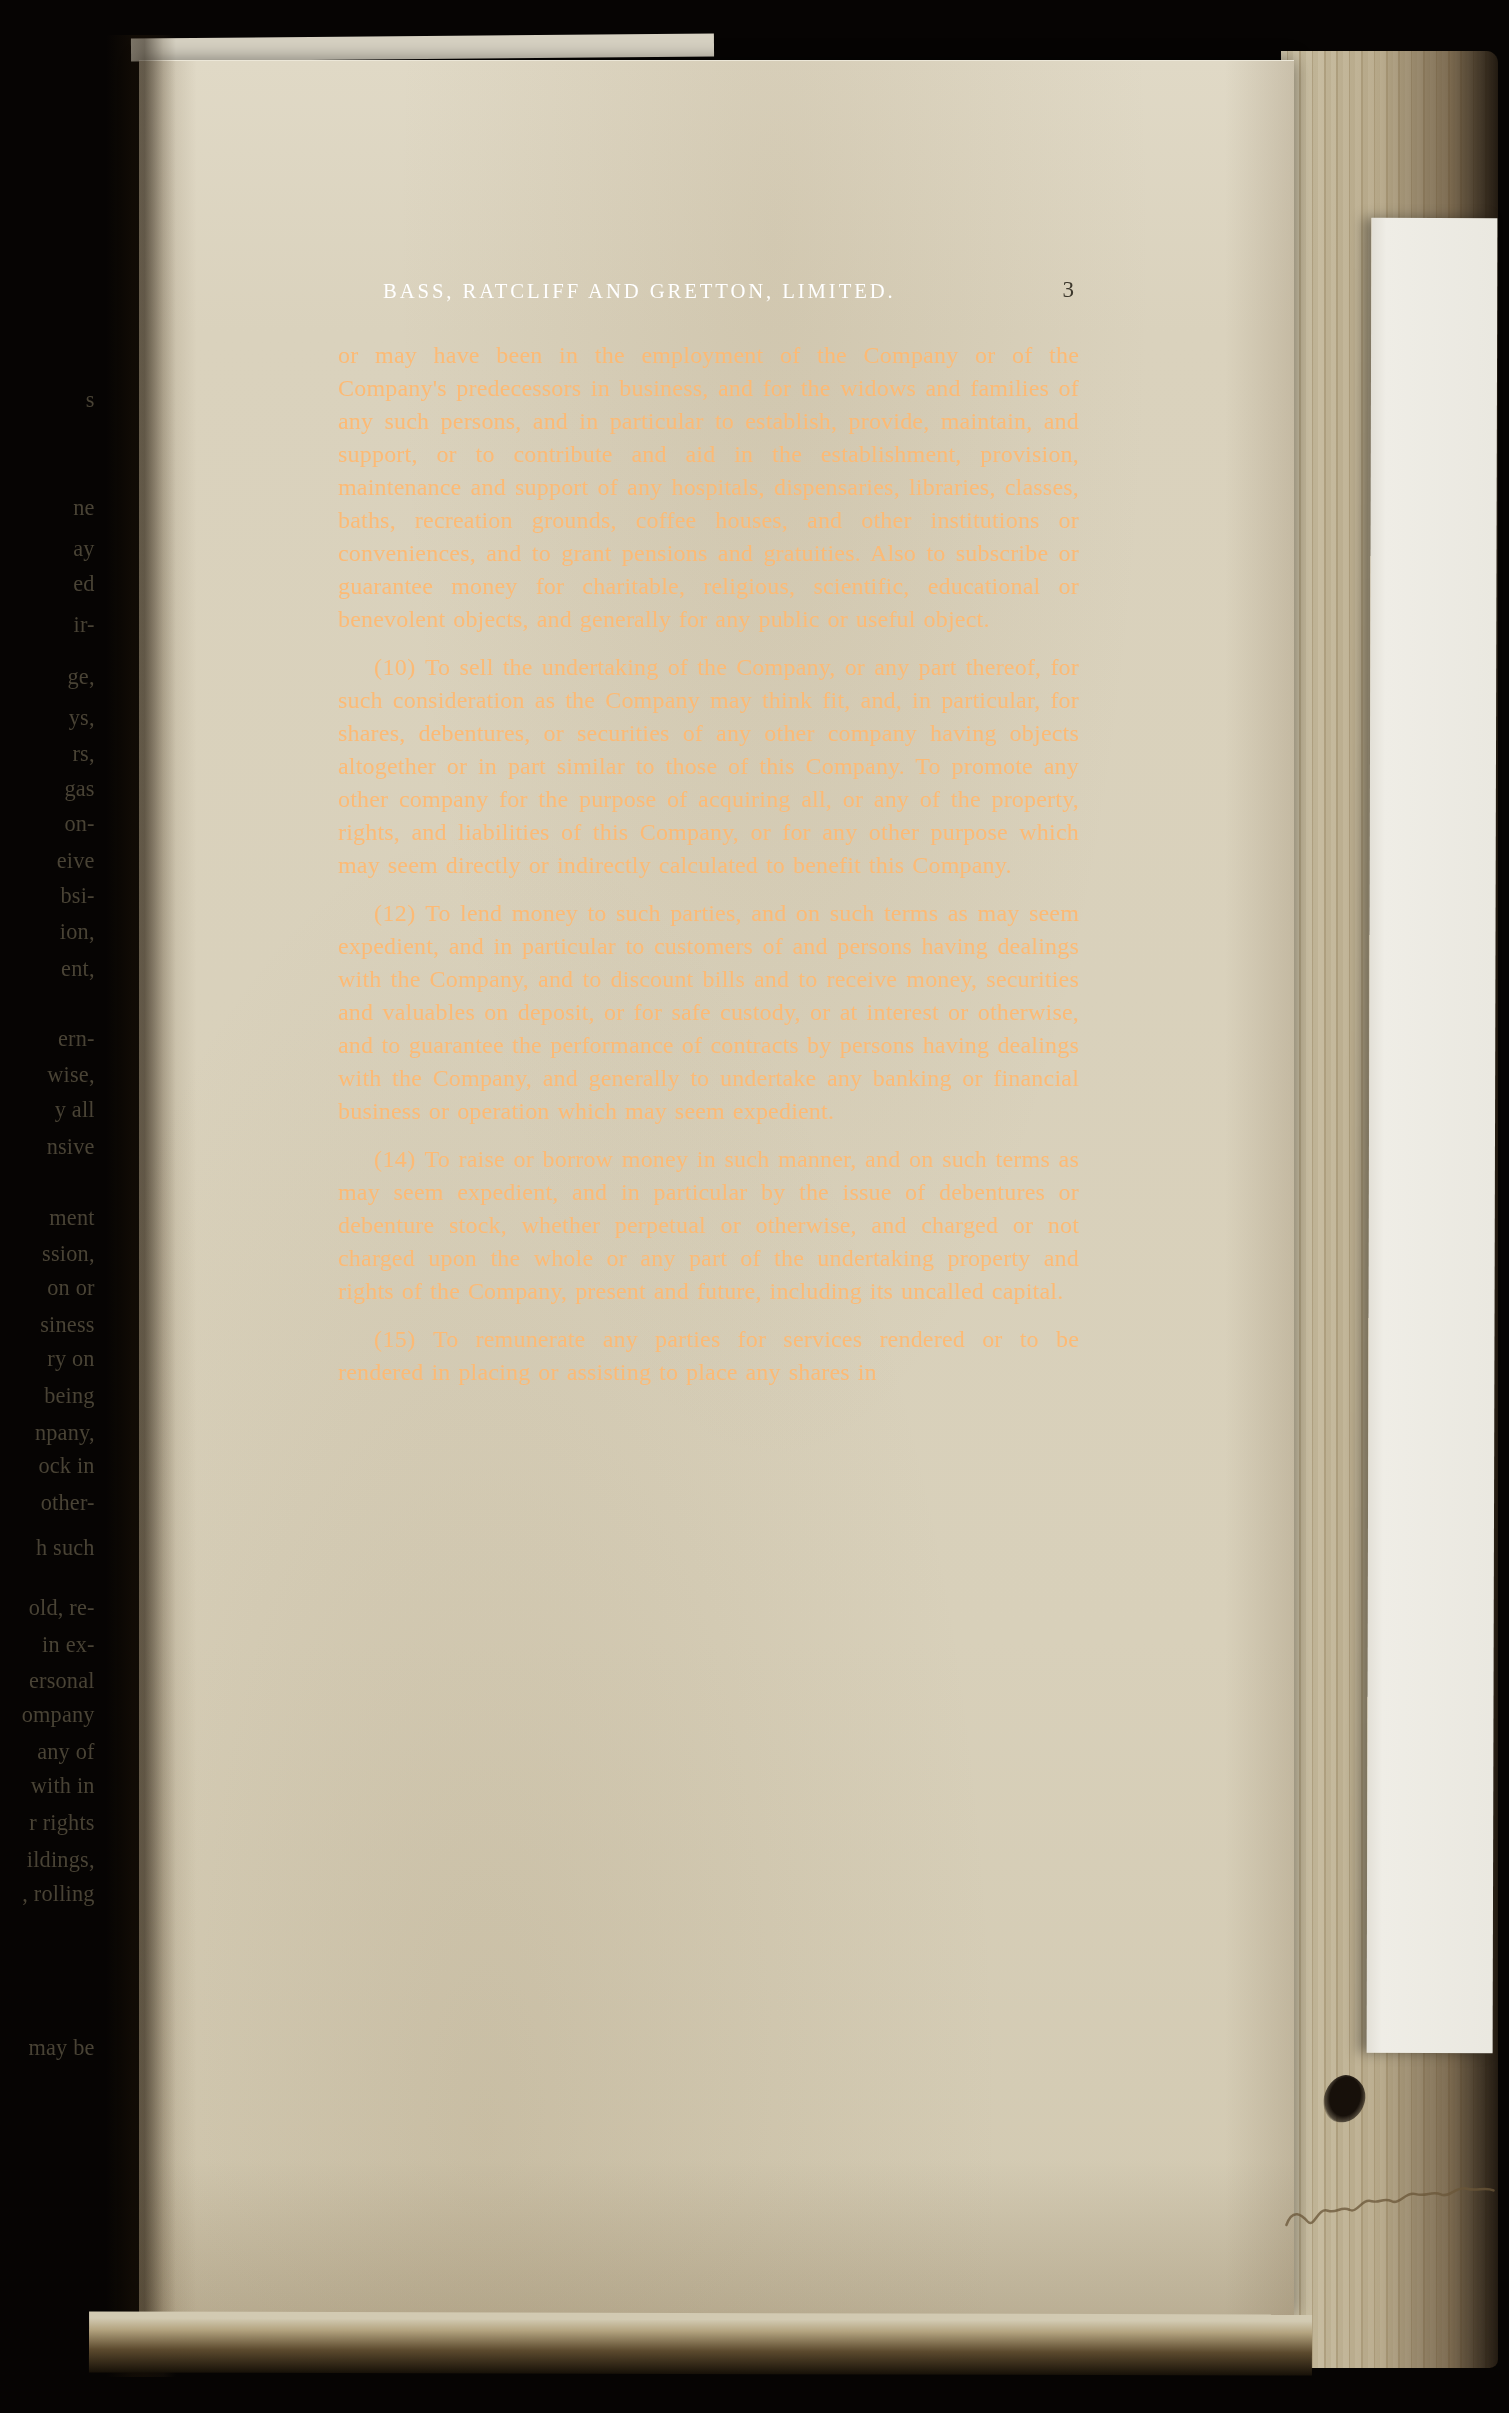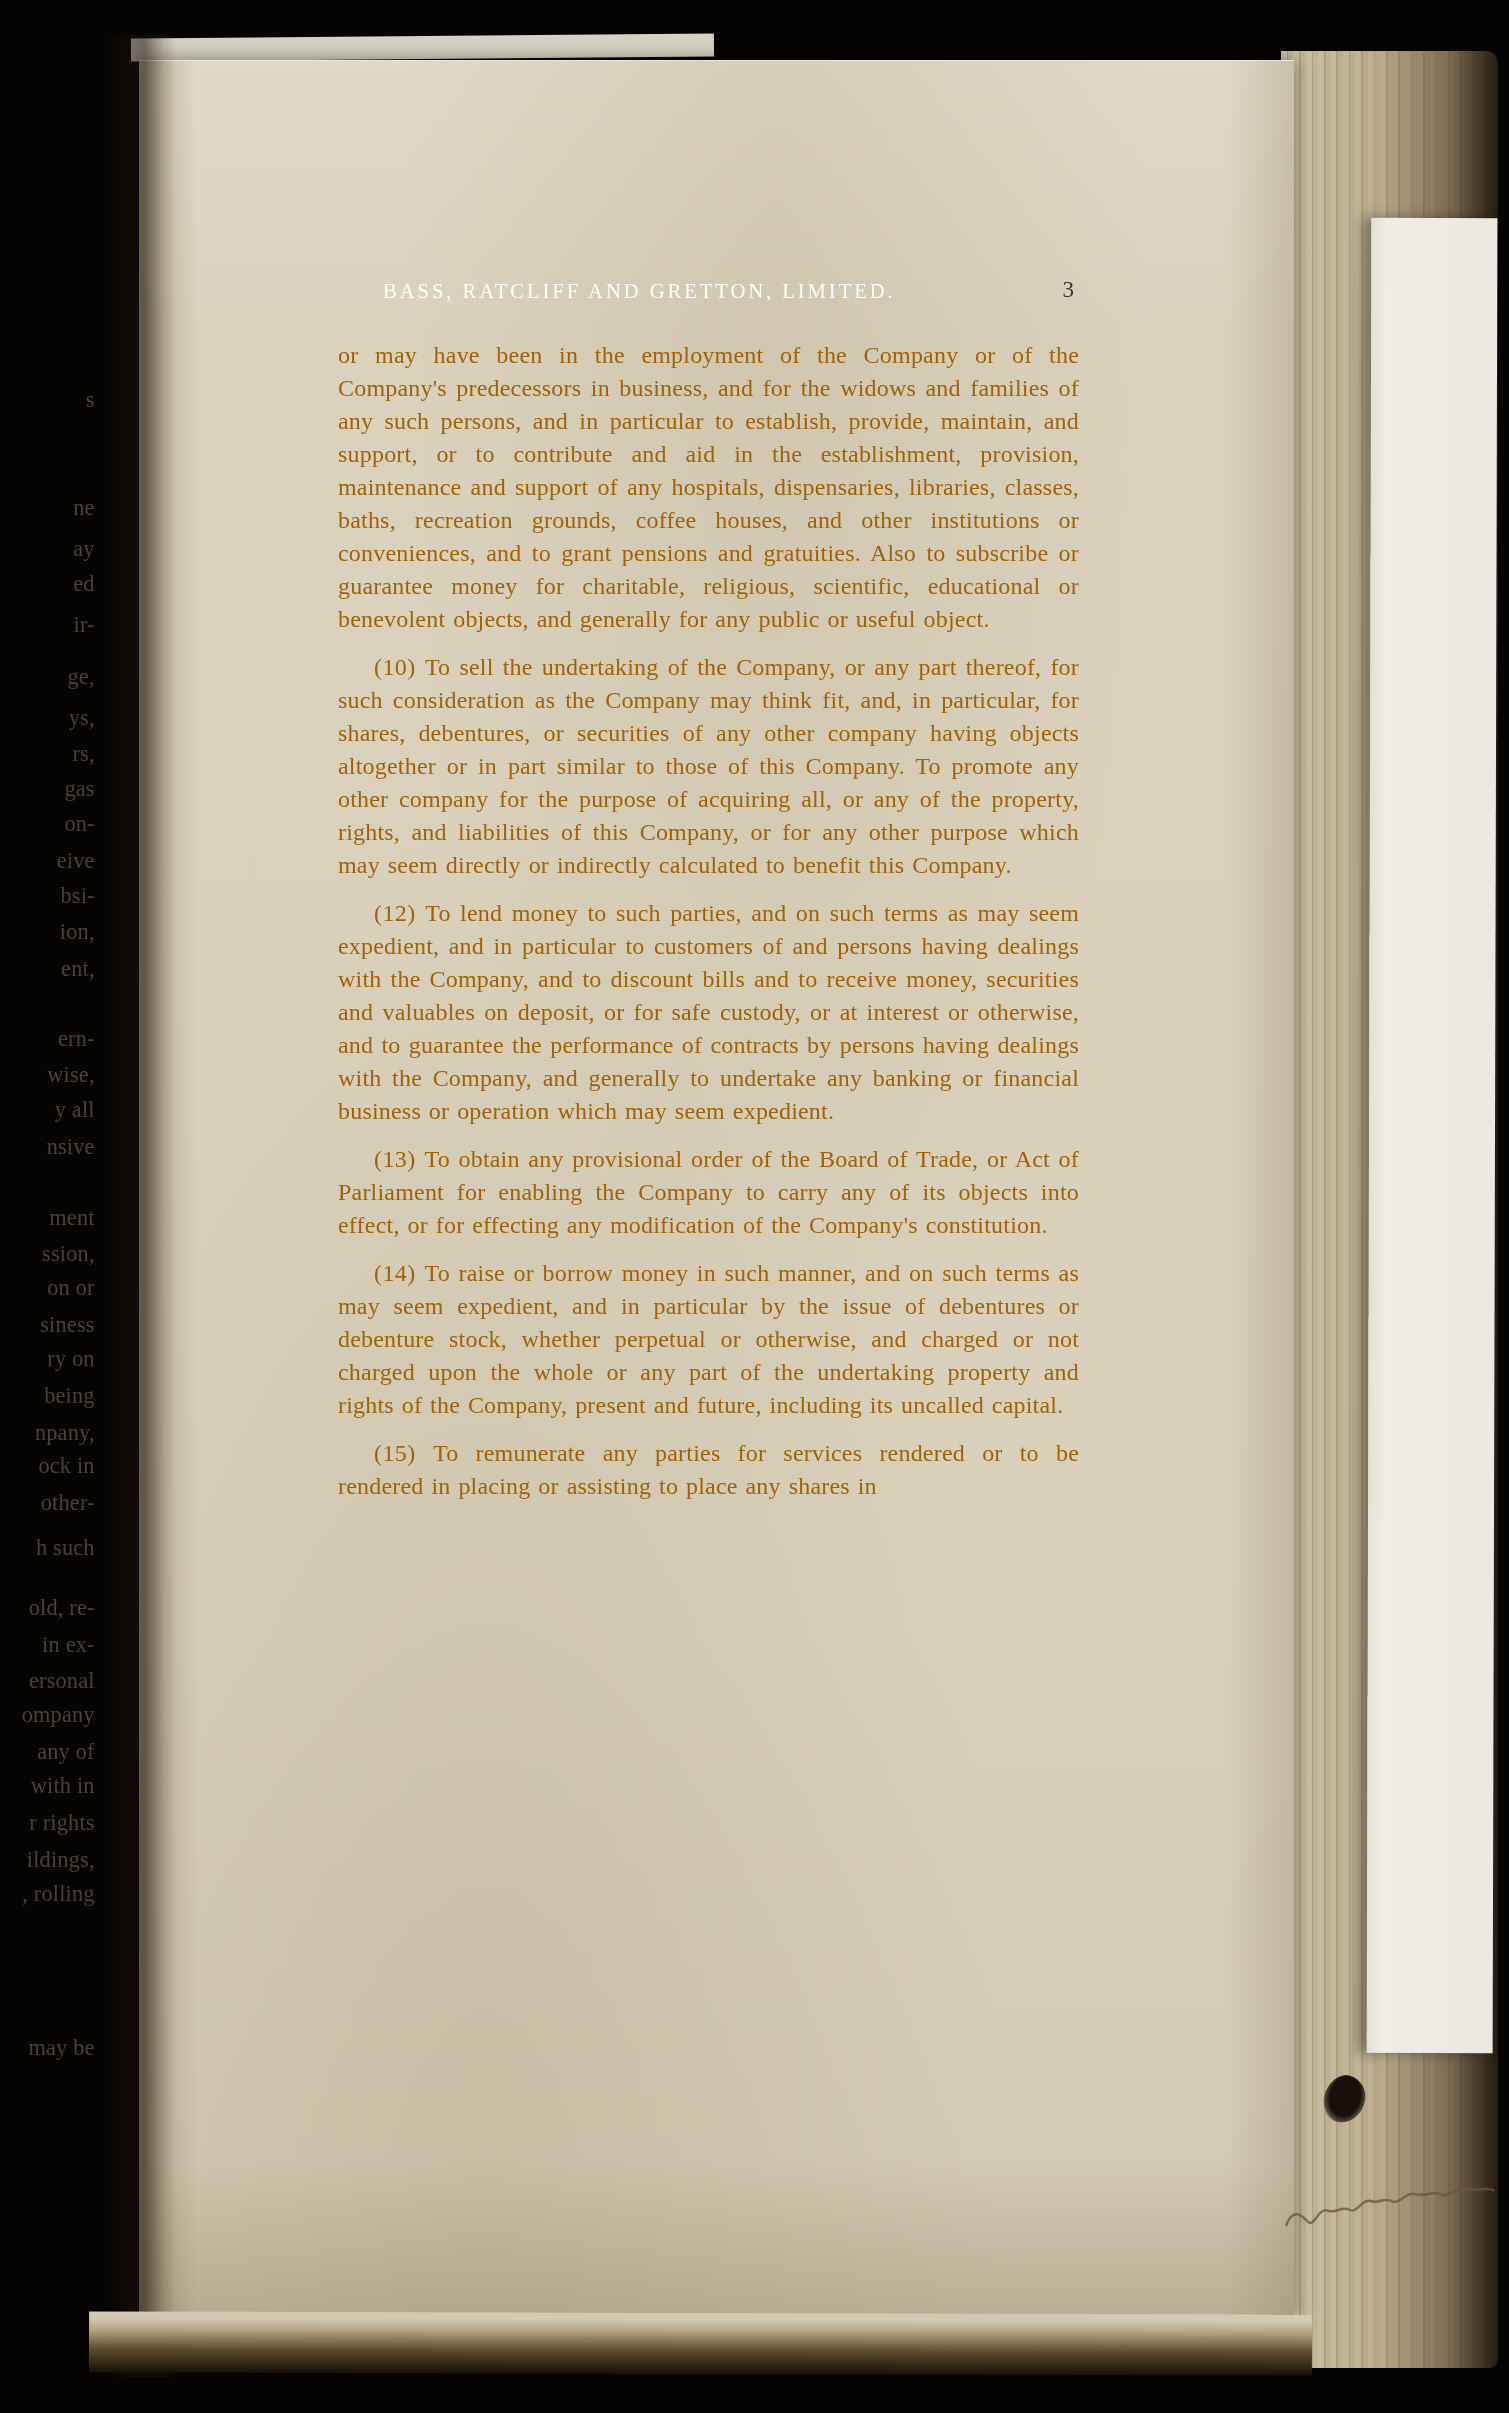--- a/index.html
+++ b/index.html
@@ -62,21 +62,21 @@
   .running-head { position:absolute; left:338px; top:280px; width:741px; height:35px; z-index:4; }
   .header-title {
     position:absolute; left:45px; top:0;
     font-size:20.7px; letter-spacing:2.9px; color:#ffffff; white-space:nowrap;
   }
   .page-number { position:absolute; right:5px; top:-3.3px; font-size:23px; color:#3d382d; }
 
   
   .text-column {
     position:absolute; left:338px; top:339px; width:741px; z-index:4;
-    font-size:24px; line-height:33px; color:#a16207;
+    font-size:24px; line-height:33px; color:#fdba74;
     text-align:justify; word-spacing:1.7px; letter-spacing:0.2px;
   }
   .text-column p { margin:0 0 15px 0; }
   .text-column p.numbered { text-indent:36px; }
   .clause-num { letter-spacing:0.4px; }
 
   
   .bottom-edge {
     position:absolute; left:89px; top:2313px; width:1223px; height:61px; z-index:3;
     background:linear-gradient(180deg, #d2cab2 0 6.6px, #b4a480 18px, #5c4a2e 38px, #171108 100%);
@@ -149,21 +149,20 @@
 
   <div class="running-head">
     <span class="header-title">BASS, RATCLIFF AND GRETTON, LIMITED.</span>
     <span class="page-number">3</span>
   </div>
 
   <div class="text-column" id="paragraphs">
       <p class="clause">or may have been in the employment of the Company or of the Company's predecessors in business, and for the widows and families of any such persons, and in particular to establish, provide, maintain, and support, or to contribute and aid in the establishment, provision, maintenance and support of any hospitals, dispensaries, libraries, classes, baths, recreation grounds, coffee houses, and other institutions or conveniences, and to grant pensions and gratuities.  Also to subscribe or guarantee money for charitable, religious, scientific, educational or benevolent objects, and generally for any public or useful object.</p>
       <p class="clause numbered"><span class="clause-num">(10) </span>To sell the undertaking of the Company, or any part thereof, for such consideration as the Company may think fit, and, in particular, for shares, debentures, or securities of any other company having objects altogether or in part similar to those of this Company.  To promote any other company for the purpose of acquiring all, or any of the property, rights, and liabilities of this Company, or for any other purpose which may seem directly or indirectly calculated to benefit this Company.</p>
       <p class="clause numbered"><span class="clause-num">(12) </span>To lend money to such parties, and on such terms as may seem expedient, and in particular to customers of and persons having dealings with the Company, and to discount bills and to receive money, securities and valuables on deposit, or for safe custody, or at interest or otherwise, and to guarantee the performance of contracts by persons having dealings with the Company, and generally to undertake any banking or financial business or operation which may seem expedient.</p>
-      <p class="clause numbered"><span class="clause-num">(13) </span>To obtain any provisional order of the Board of Trade, or Act of Parliament for enabling the Company to carry any of its objects into effect, or for effecting any modification of the Company's constitution.</p>
       <p class="clause numbered"><span class="clause-num">(14) </span>To raise or borrow money in such manner, and on such terms as may seem expedient, and in particular by the issue of debentures or debenture stock, whether perpetual or otherwise, and charged or not charged upon the whole or any part of the undertaking property and rights of the Company, present and future, including its uncalled capital.</p>
       <p class="clause numbered"><span class="clause-num">(15) </span>To remunerate any parties for services rendered or to be rendered in placing or assisting to place any shares in</p>
     </div>
 
   <div class="bottom-edge"></div>
 
   <div class="ink-blot"></div>
   <svg class="handwriting" width="223" height="60" viewBox="0 0 270 72">
     <path d="M8,46 c10,-20 20,-10 26,-1 c7,10 14,-16 26,-10 c10,5 16,-4 26,2 c9,6 16,-12 28,-7 c10,4 14,-3 24,3 c9,6 18,-10 30,-5 c12,5 20,-2 30,4 c10,6 20,-8 32,-3 c12,5 22,0 32,6" fill="none" stroke="#6a5638" stroke-width="3" stroke-linecap="round"></path>
   </svg>

